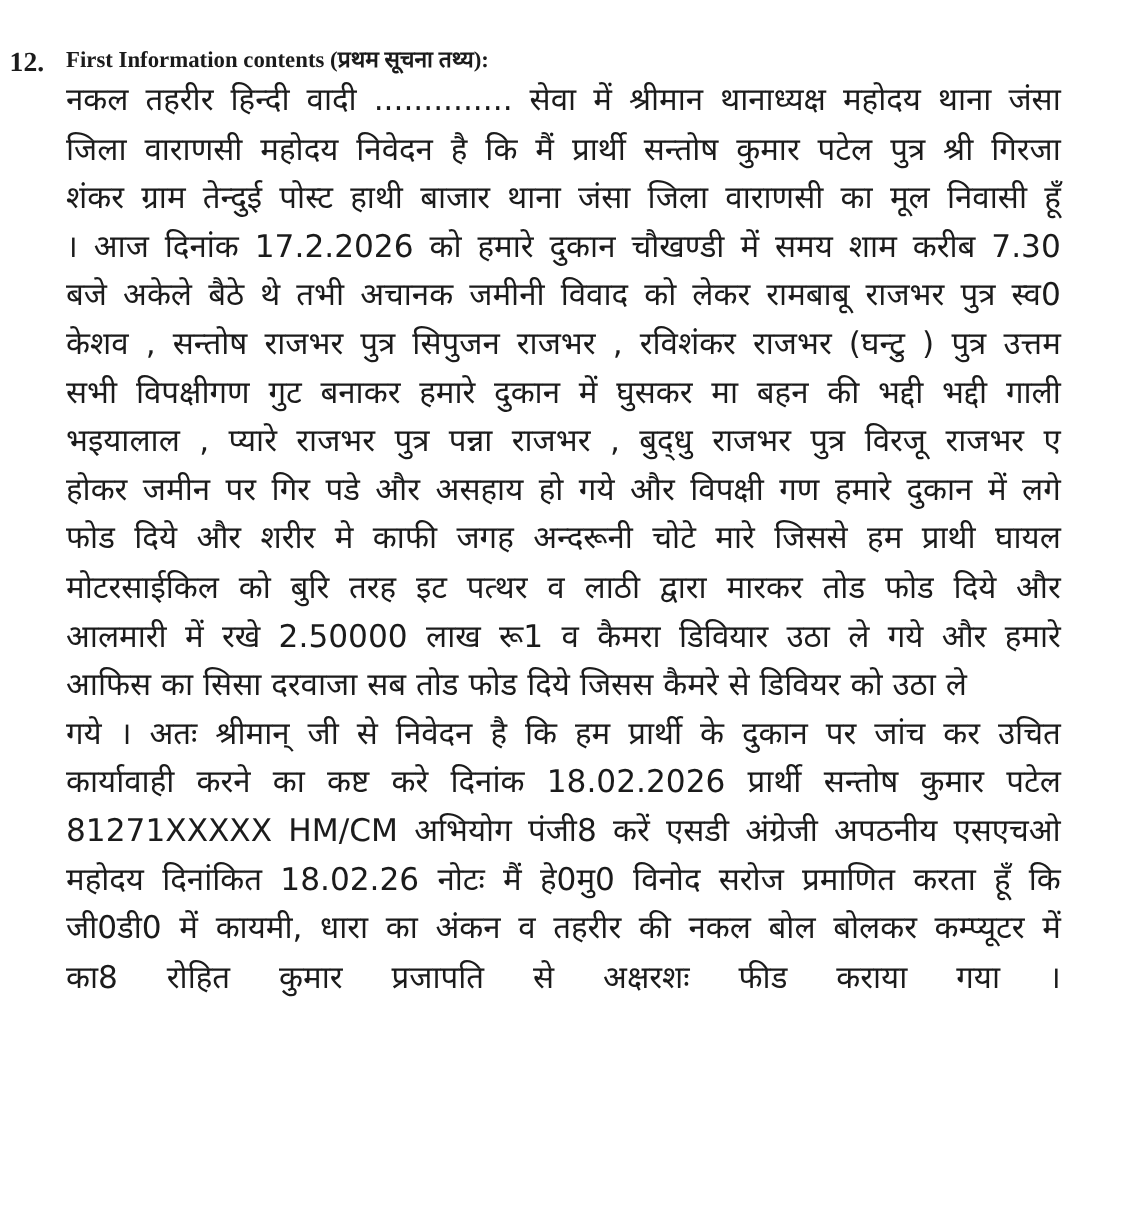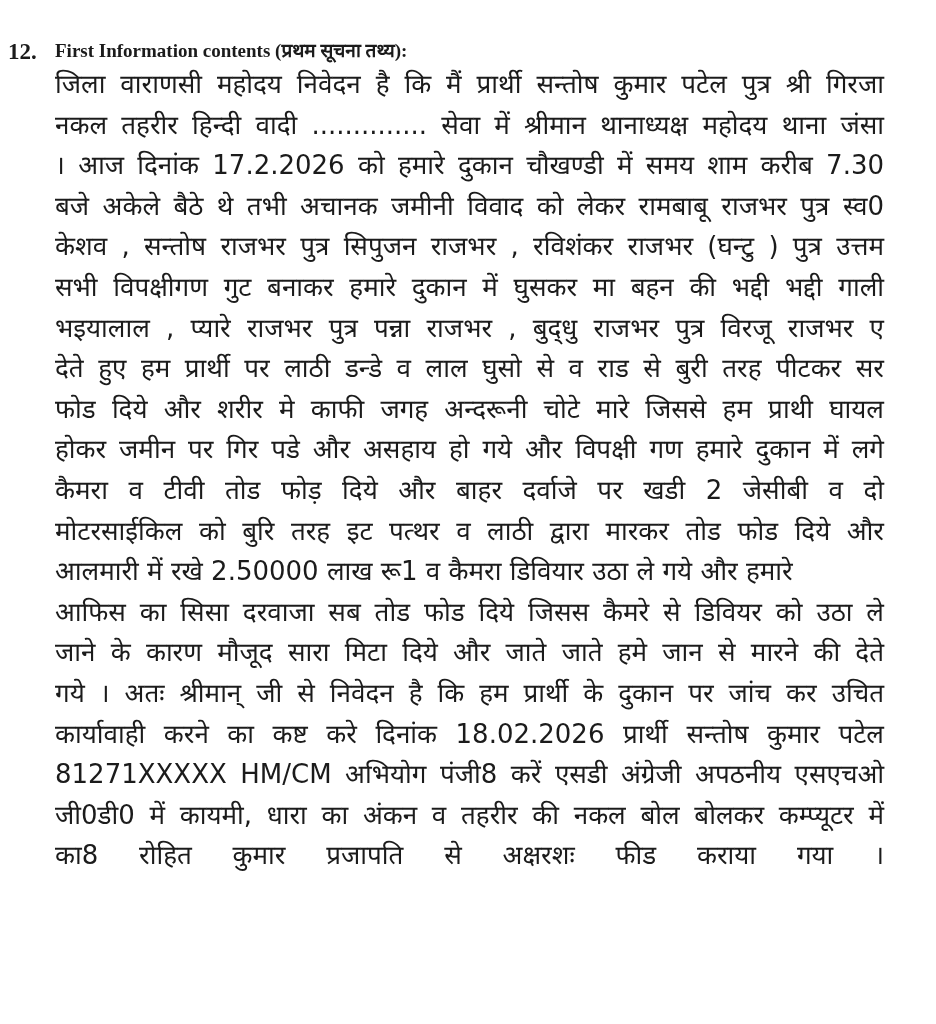--- a/index.html
+++ b/index.html
@@ -68,34 +68,33 @@
 <div class="page">
   <div class="header">
     <span class="sec-num">12.</span>
     <div class="sec-title">
       <span class="en">First Information contents</span>
       <span class="hi">(प्रथम सूचना तथ्य):</span>
     </div>
   </div>
 
   <div class="content">
+      <div class="doc-line">नकल तहरीर हिन्दी वादी .............. सेवा में श्रीमान थानाध्यक्ष महोदय थाना जंसा</div>
       <div class="doc-line">जिला वाराणसी महोदय निवेदन है कि मैं प्रार्थी सन्तोष कुमार पटेल पुत्र श्री गिरजा</div>
-      <div class="doc-line">नकल तहरीर हिन्दी वादी .............. सेवा में श्रीमान थानाध्यक्ष महोदय थाना जंसा</div>
+      <div class="doc-line">शंकर ग्राम तेन्दुई पोस्ट हाथी बाजार थाना जंसा जिला वाराणसी का मूल निवासी हूँ</div>
       <div class="doc-line">। आज दिनांक 17.2.2026 को हमारे दुकान चौखण्डी में समय शाम करीब 7.30</div>
       <div class="doc-line">बजे अकेले बैठे थे तभी अचानक जमीनी विवाद को लेकर रामबाबू राजभर पुत्र स्व0</div>
       <div class="doc-line">केशव , सन्तोष राजभर पुत्र सिपुजन राजभर , रविशंकर राजभर (घन्टु ) पुत्र उत्तम</div>
       <div class="doc-line">सभी विपक्षीगण गुट बनाकर हमारे दुकान में घुसकर मा बहन की भद्दी भद्दी गाली</div>
       <div class="doc-line">भइयालाल , प्यारे राजभर पुत्र पन्ना राजभर , बुद्‌धु राजभर पुत्र विरजू राजभर ए</div>
-      <div class="doc-line">देते हुए हम प्रार्थी पर लाठी डन्डे व लाल घुसो से व राड से बुरी तरह पीटकर सर</div>
+      <div class="doc-line">होकर जमीन पर गिर पडे और असहाय हो गये और विपक्षी गण हमारे दुकान में लगे</div>
       <div class="doc-line">फोड दिये और शरीर मे काफी जगह अन्दरूनी चोटे मारे जिससे हम प्राथी घायल</div>
-      <div class="doc-line">होकर जमीन पर गिर पडे और असहाय हो गये और विपक्षी गण हमारे दुकान में लगे</div>
-      <div class="doc-line">कैमरा व टीवी तोड फोड़ दिये और बाहर दर्वाजे पर खडी 2 जेसीबी व दो</div>
       <div class="doc-line">मोटरसाईकिल को बुरि तरह इट पत्थर व लाठी द्वारा मारकर तोड फोड दिये और</div>
       <div class="doc-line">आलमारी में रखे 2.50000 लाख रू1 व कैमरा डिवियार उठा ले गये और हमारे</div>
       <div class="doc-line">आफिस का सिसा दरवाजा सब तोड फोड दिये जिसस कैमरे से डिवियर को उठा ले</div>
-      <div class="doc-line">जाने के कारण मौजूद सारा मिटा दिये और जाते जाते हमे जान से मारने की देते</div>
       <div class="doc-line">गये । अतः श्रीमान् जी से निवेदन है कि हम प्रार्थी के दुकान पर जांच कर उचित</div>
       <div class="doc-line">कार्यावाही करने का कष्ट करे दिनांक 18.02.2026 प्रार्थी सन्तोष कुमार पटेल</div>
       <div class="doc-line">81271XXXXX HM/CM अभियोग पंजी8 करें एसडी अंग्रेजी अपठनीय एसएचओ</div>
+      <div class="doc-line">महोदय दिनांकित 18.02.26 नोटः मैं हे0मु0 विनोद सरोज प्रमाणित करता हूँ कि</div>
       <div class="doc-line">जी0डी0 में कायमी, धारा का अंकन व तहरीर की नकल बोल बोलकर कम्प्यूटर में</div>
       <div class="doc-line">का8 रोहित कुमार प्रजापति से अक्षरशः फीड कराया गया ।</div>
     </div>
 </div>
 
 </body></html>

